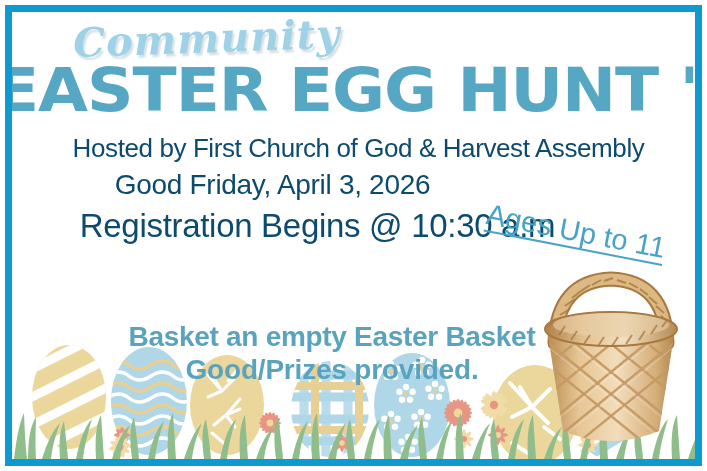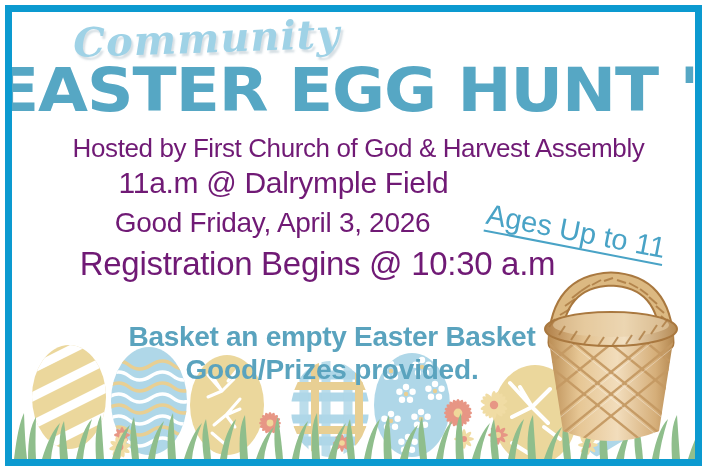--- a/index.html
+++ b/index.html
@@ -60,21 +60,21 @@
     -webkit-text-stroke:2px #ffffff;
     paint-order:stroke fill;
   }
 
   
   .infoblock{
     position:absolute;
     left:0; top:121px;
     width:693px;
     text-align:center;
-    color:#701a75;
+    color:#0c4a6e;
     font-family:"Liberation Sans",sans-serif;
     font-weight:300;
     z-index:3;
   }
   .line-hosted{
     font-size:26px;
     line-height:31px;
     letter-spacing:-0.4px;
     white-space:nowrap;
   }
@@ -554,21 +554,20 @@
             <path d="M131 60 l6 -8"></path>
           </g>
         </g>
       </svg>
 
       <div class="community">Community</div>
       <div class="maintitle">EASTER EGG HUNT '26</div>
 
       <div class="infoblock">
         <div class="line-hosted">Hosted by First Church of God &amp; Harvest Assembly</div>
-        <div class="line-time">11a.m  @ Dalrymple Field</div>
         <div class="line-date">Good Friday, April 3, 2026</div>
         <div class="line-reg">Registration Begins @ 10:30 a.m</div>
       </div>
 
       <div class="ages">Ages Up to 11</div>
 
       <div class="bringblock">
         <div class="l1">Basket an  empty Easter Basket</div>
         <div class="l2">Good/Prizes provided.</div>
       </div>

